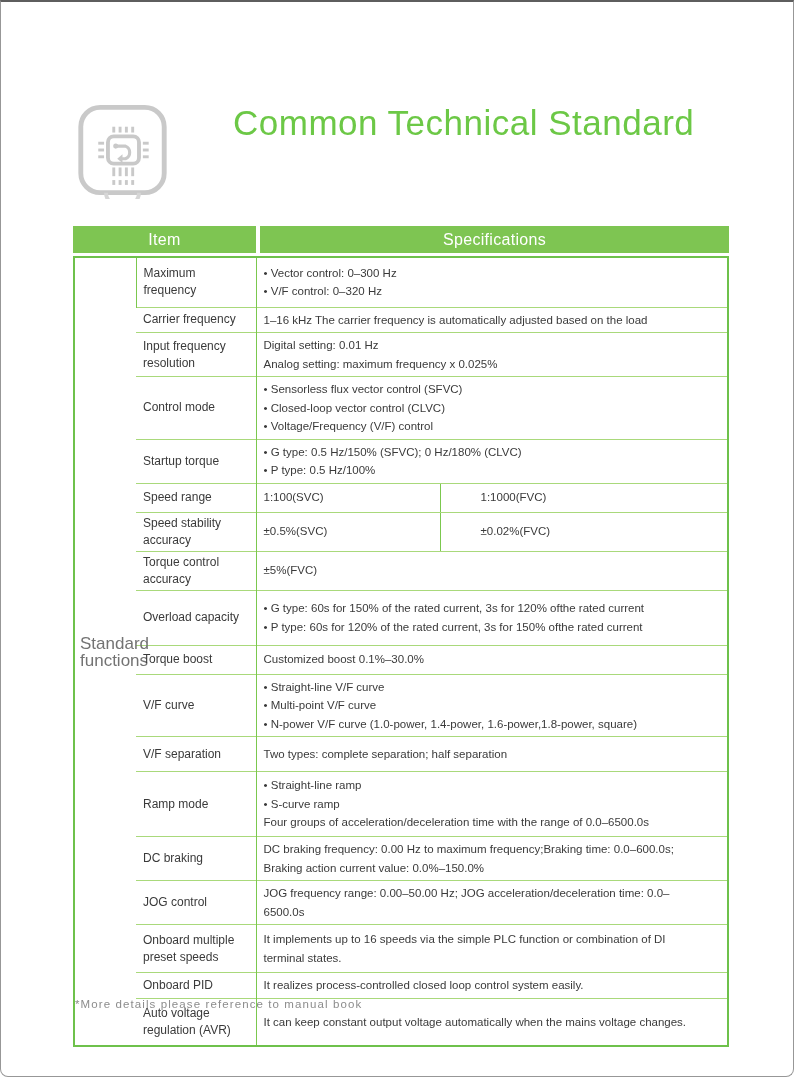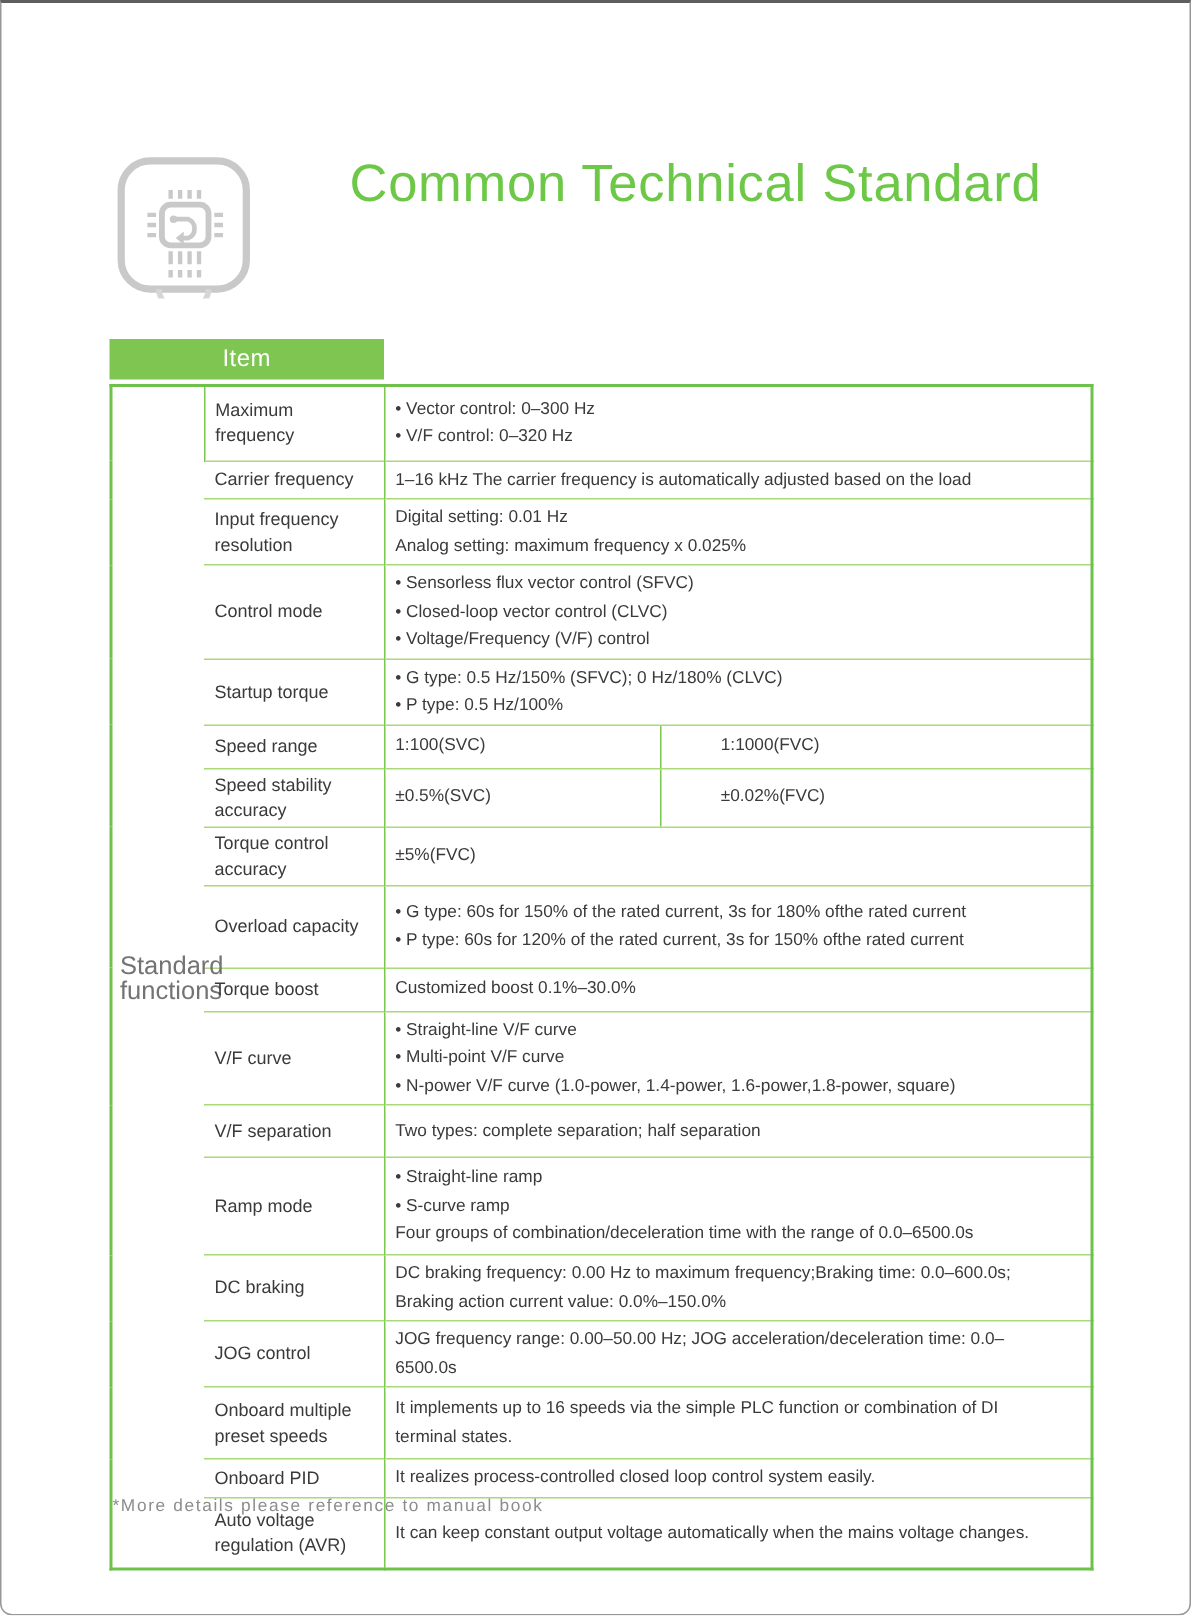--- a/index.html
+++ b/index.html
@@ -80,20 +80,21 @@
             <line x1="71" y1="57" x2="77" y2="57"></line>
         </g>
       </svg>
     </span>
     <h1 class="page-title">Common Technical Standard</h1>
   </div>
 
   <div class="spec-table">
     <div class="thead">
       <div class="th th-item">Item</div>
+      <div class="th th-spec">Specifications</div>
     </div>
     <table>
       <colgroup>
           <col class="c-group">
           <col class="c-item">
           <col class="c-spec">
         </colgroup>
       <tbody id="spec-tbody">
           <tr style="height: 50px;">
             <td rowspan="18" class="group-cell">Standard functions</td>
@@ -151,21 +152,21 @@
           </tr>
           <tr style="height: 37px;">
             <td class="item-cell">Torque control accuracy</td>
             <td class="spec-cell">
               <div class="spec-line">±5%(FVC)</div>
             </td>
           </tr>
           <tr style="height: 55px;">
             <td class="item-cell">Overload capacity</td>
             <td class="spec-cell">
-              <div class="spec-line">• G type: 60s for 150% of the rated current, 3s for 180% ofthe rated current</div>
+              <div class="spec-line">• G type: 60s for 150% of the rated current, 3s for 120% ofthe rated current</div>
               <div class="spec-line">• P type: 60s for 120% of the rated current, 3s for 150% ofthe rated current</div>
             </td>
           </tr>
           <tr style="height: 29px;">
             <td class="item-cell">Torque boost</td>
             <td class="spec-cell">
               <div class="spec-line">Customized boost 0.1%–30.0%</div>
             </td>
           </tr>
           <tr style="height: 59px;">
@@ -180,21 +181,21 @@
             <td class="item-cell">V/F separation</td>
             <td class="spec-cell">
               <div class="spec-line">Two types: complete separation; half separation</div>
             </td>
           </tr>
           <tr style="height: 65px;">
             <td class="item-cell">Ramp mode</td>
             <td class="spec-cell">
               <div class="spec-line">• Straight-line ramp</div>
               <div class="spec-line">• S-curve ramp</div>
-              <div class="spec-line">Four groups of combination/deceleration time with the range of 0.0–6500.0s</div>
+              <div class="spec-line">Four groups of acceleration/deceleration time with the range of 0.0–6500.0s</div>
             </td>
           </tr>
           <tr style="height: 38px;">
             <td class="item-cell">DC braking</td>
             <td class="spec-cell">
               <div class="spec-line">DC braking frequency: 0.00 Hz to maximum frequency;Braking time: 0.0–600.0s;</div>
               <div class="spec-line">Braking action current value: 0.0%–150.0%</div>
             </td>
           </tr>
           <tr style="height: 36px;">

